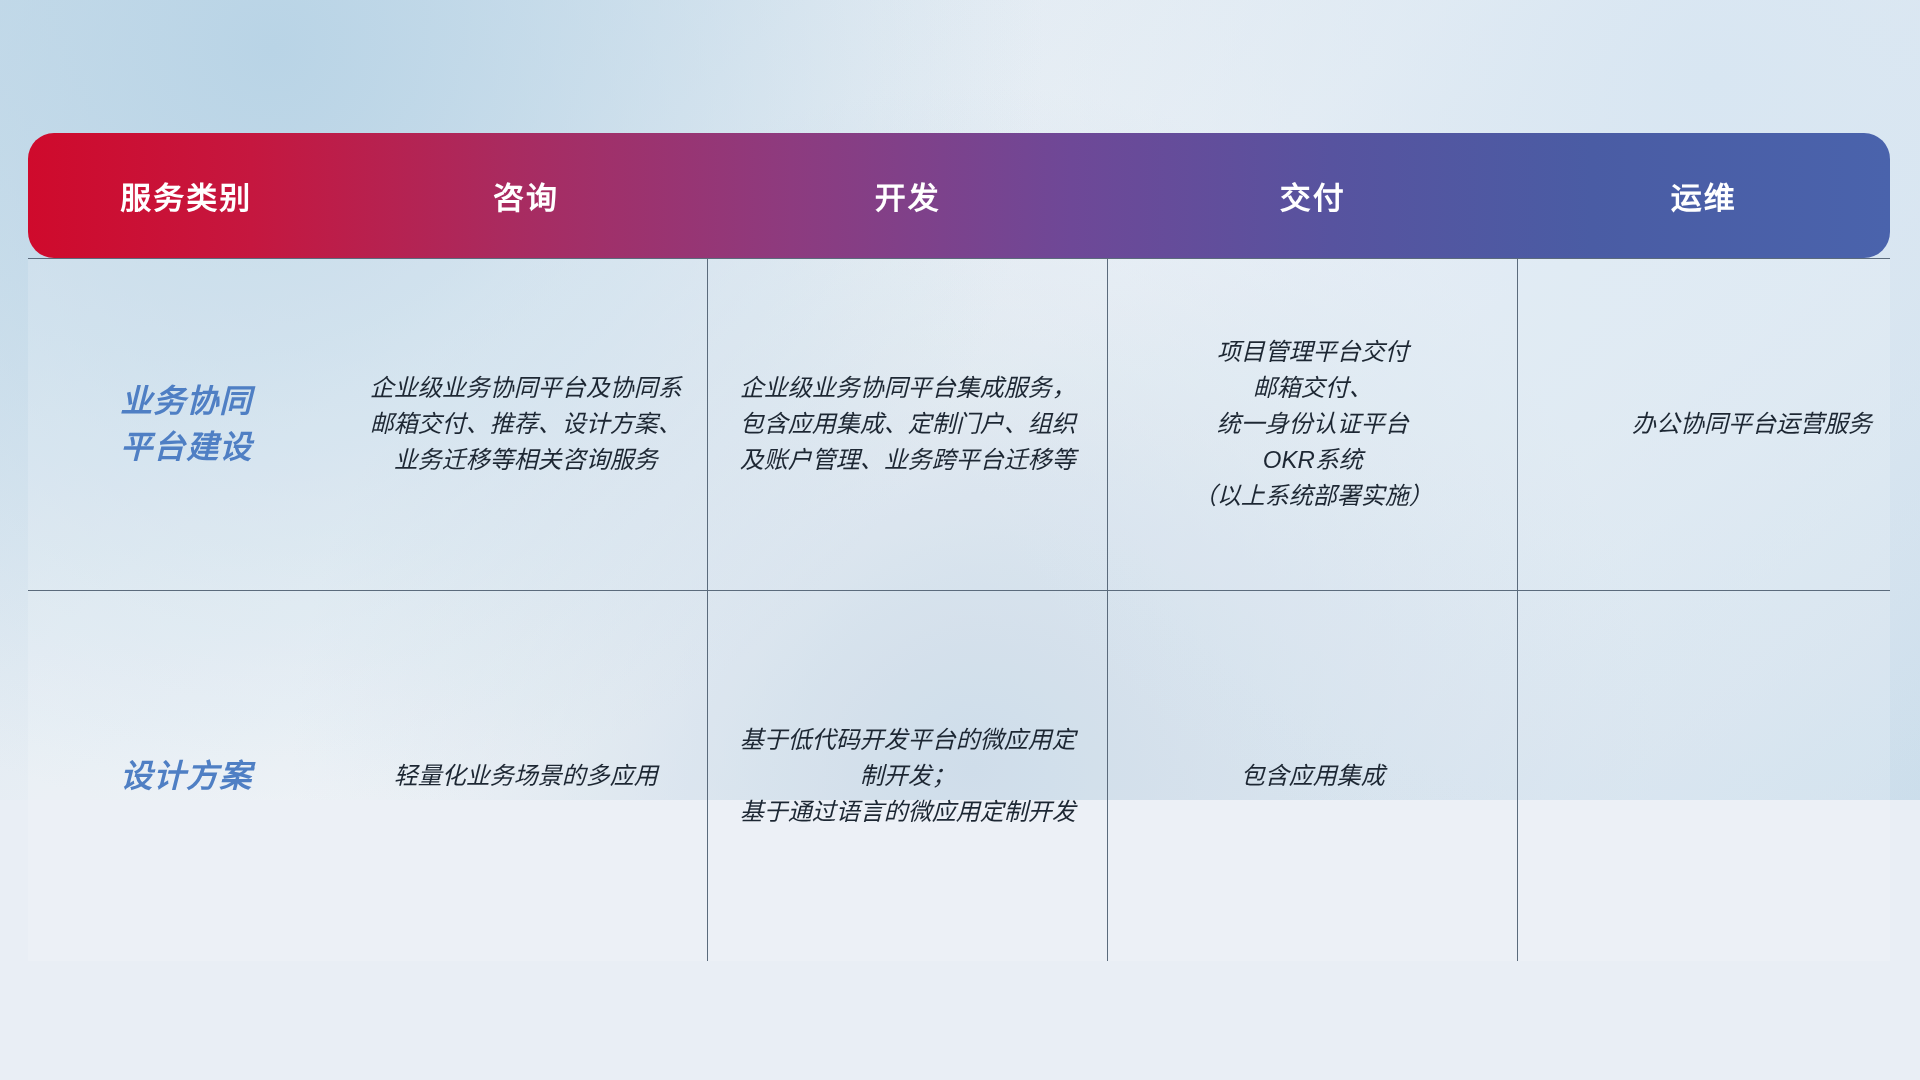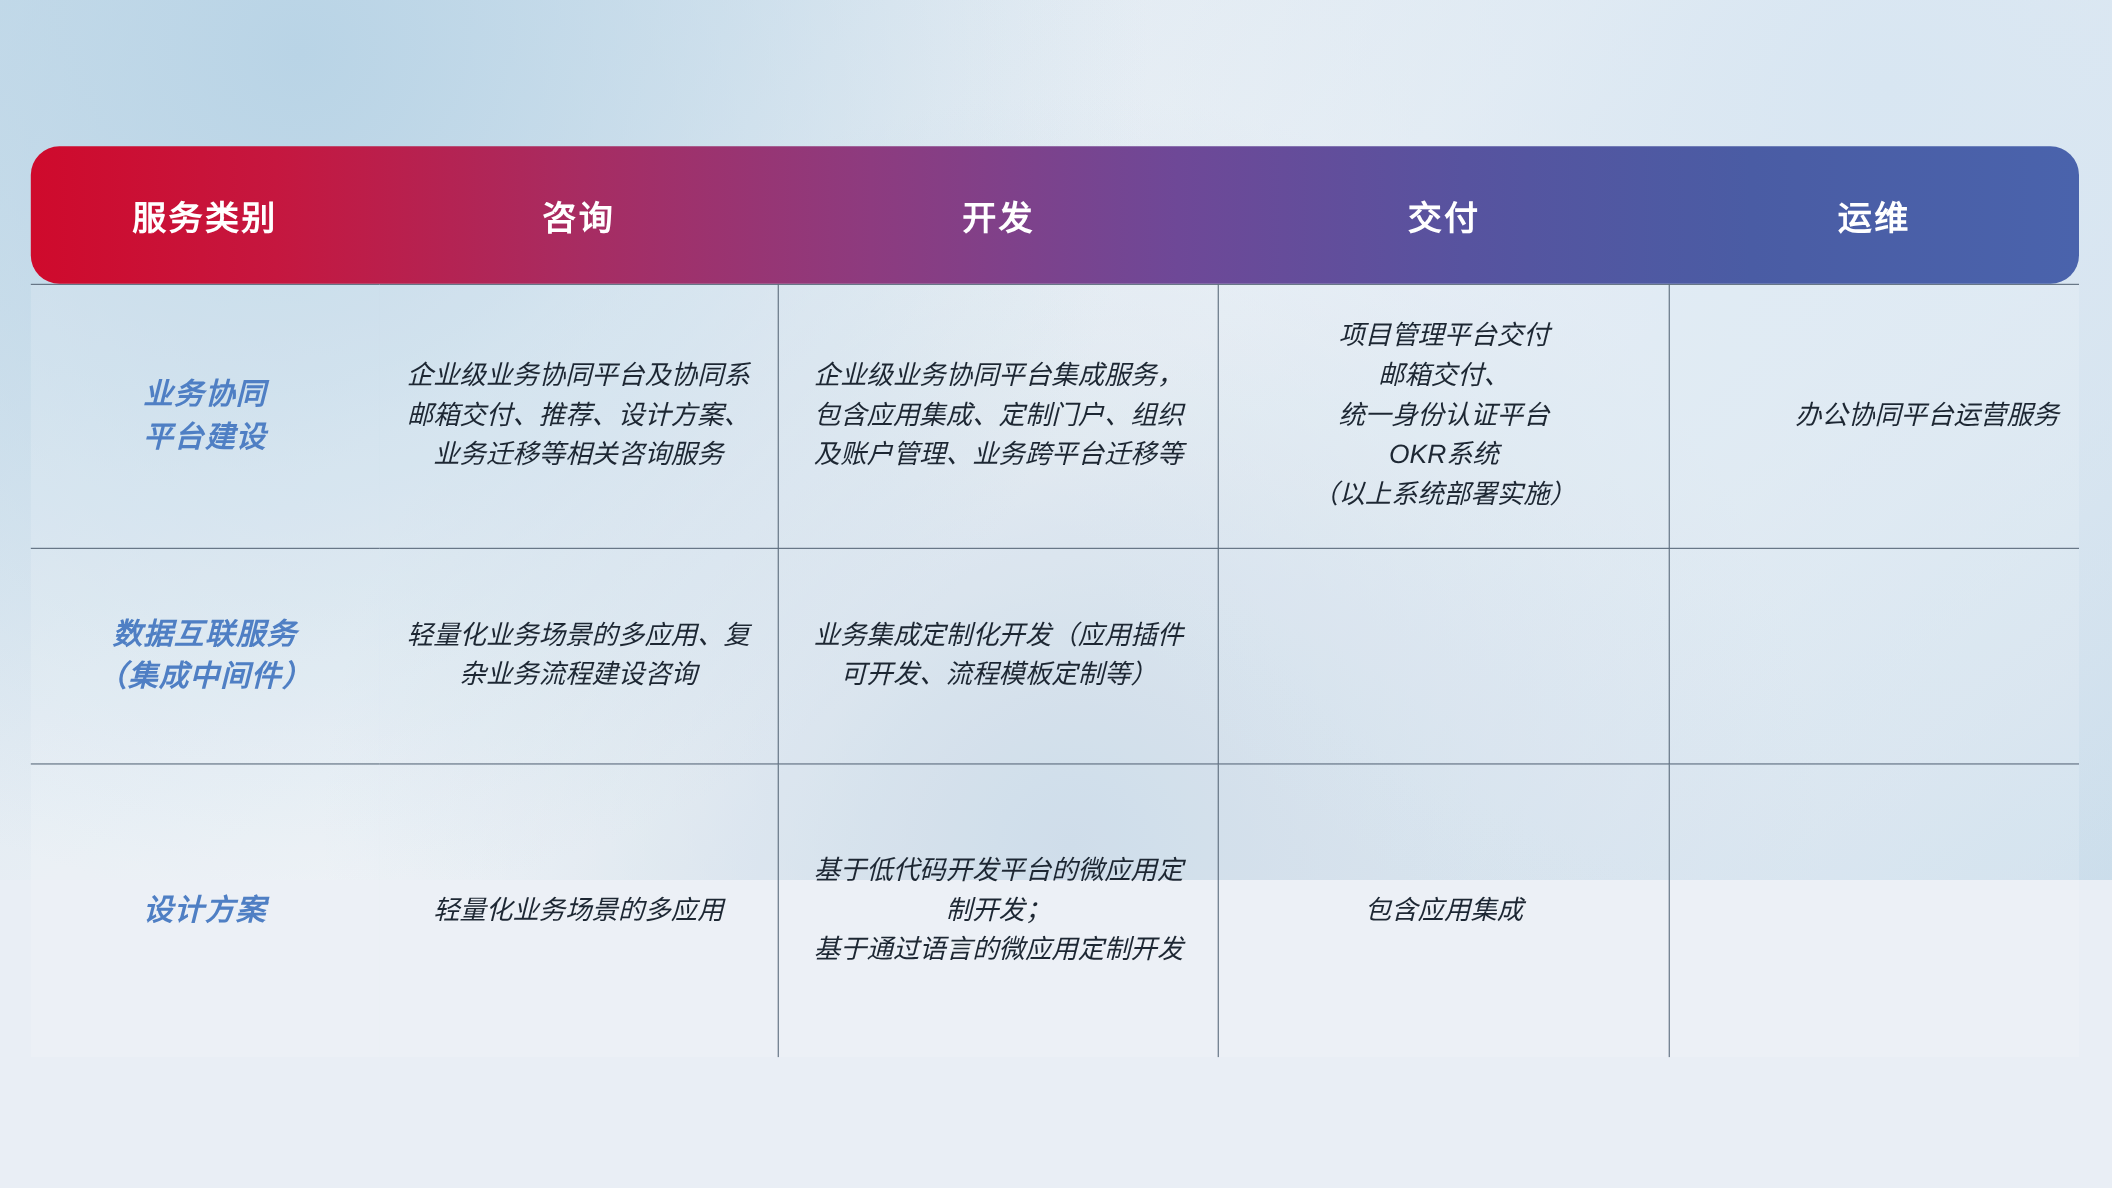--- a/index.html
+++ b/index.html
@@ -98,21 +98,21 @@
   tbody tr td:last-child {
     border-right: none;
     text-align: right;
   }
   tbody tr:last-child td {
     border-bottom: none;
   }
 
   td.cat {
     color: #4f7fc4;
-    font-size: 27px;
+    font-size: 32px;
     font-weight: bold;
     letter-spacing: 1px;
     line-height: 1.45;
     border-right: none;
     margin-top: 12px;
   }
 
   .col-1 { width: 17.0%; }
   .col-2 { width: 19.5%; }
   .col-3 { width: 21.5%; }
@@ -168,30 +168,20 @@
           <td class="cell-text">企业级业务协同平台集成服务，
 包含应用集成、定制门户、组织
 及账户管理、业务跨平台迁移等</td>
           <td class="cell-text">项目管理平台交付
 邮箱交付、
 统一身份认证平台
 OKR系统
 （以上系统部署实施）</td>
           <td class="cell-text">办公协同平台运营服务</td>
         </tr>
-        <tr class="row-2">
-          <td class="cat cell-text">数据互联服务
-（集成中间件）</td>
-          <td class="cell-text">轻量化业务场景的多应用、复
-杂业务流程建设咨询</td>
-          <td class="cell-text">业务集成定制化开发（应用插件
-可开发、流程模板定制等）</td>
-          <td class="cell-text"></td>
-          <td class="cell-text"></td>
-        </tr>
         <tr class="row-3">
           <td class="cat cell-text">设计方案</td>
           <td class="cell-text">轻量化业务场景的多应用</td>
           <td class="cell-text">基于低代码开发平台的微应用定
 制开发；
 基于通过语言的微应用定制开发</td>
           <td class="cell-text">包含应用集成</td>
           <td class="cell-text"></td>
         </tr>
       </tbody>

